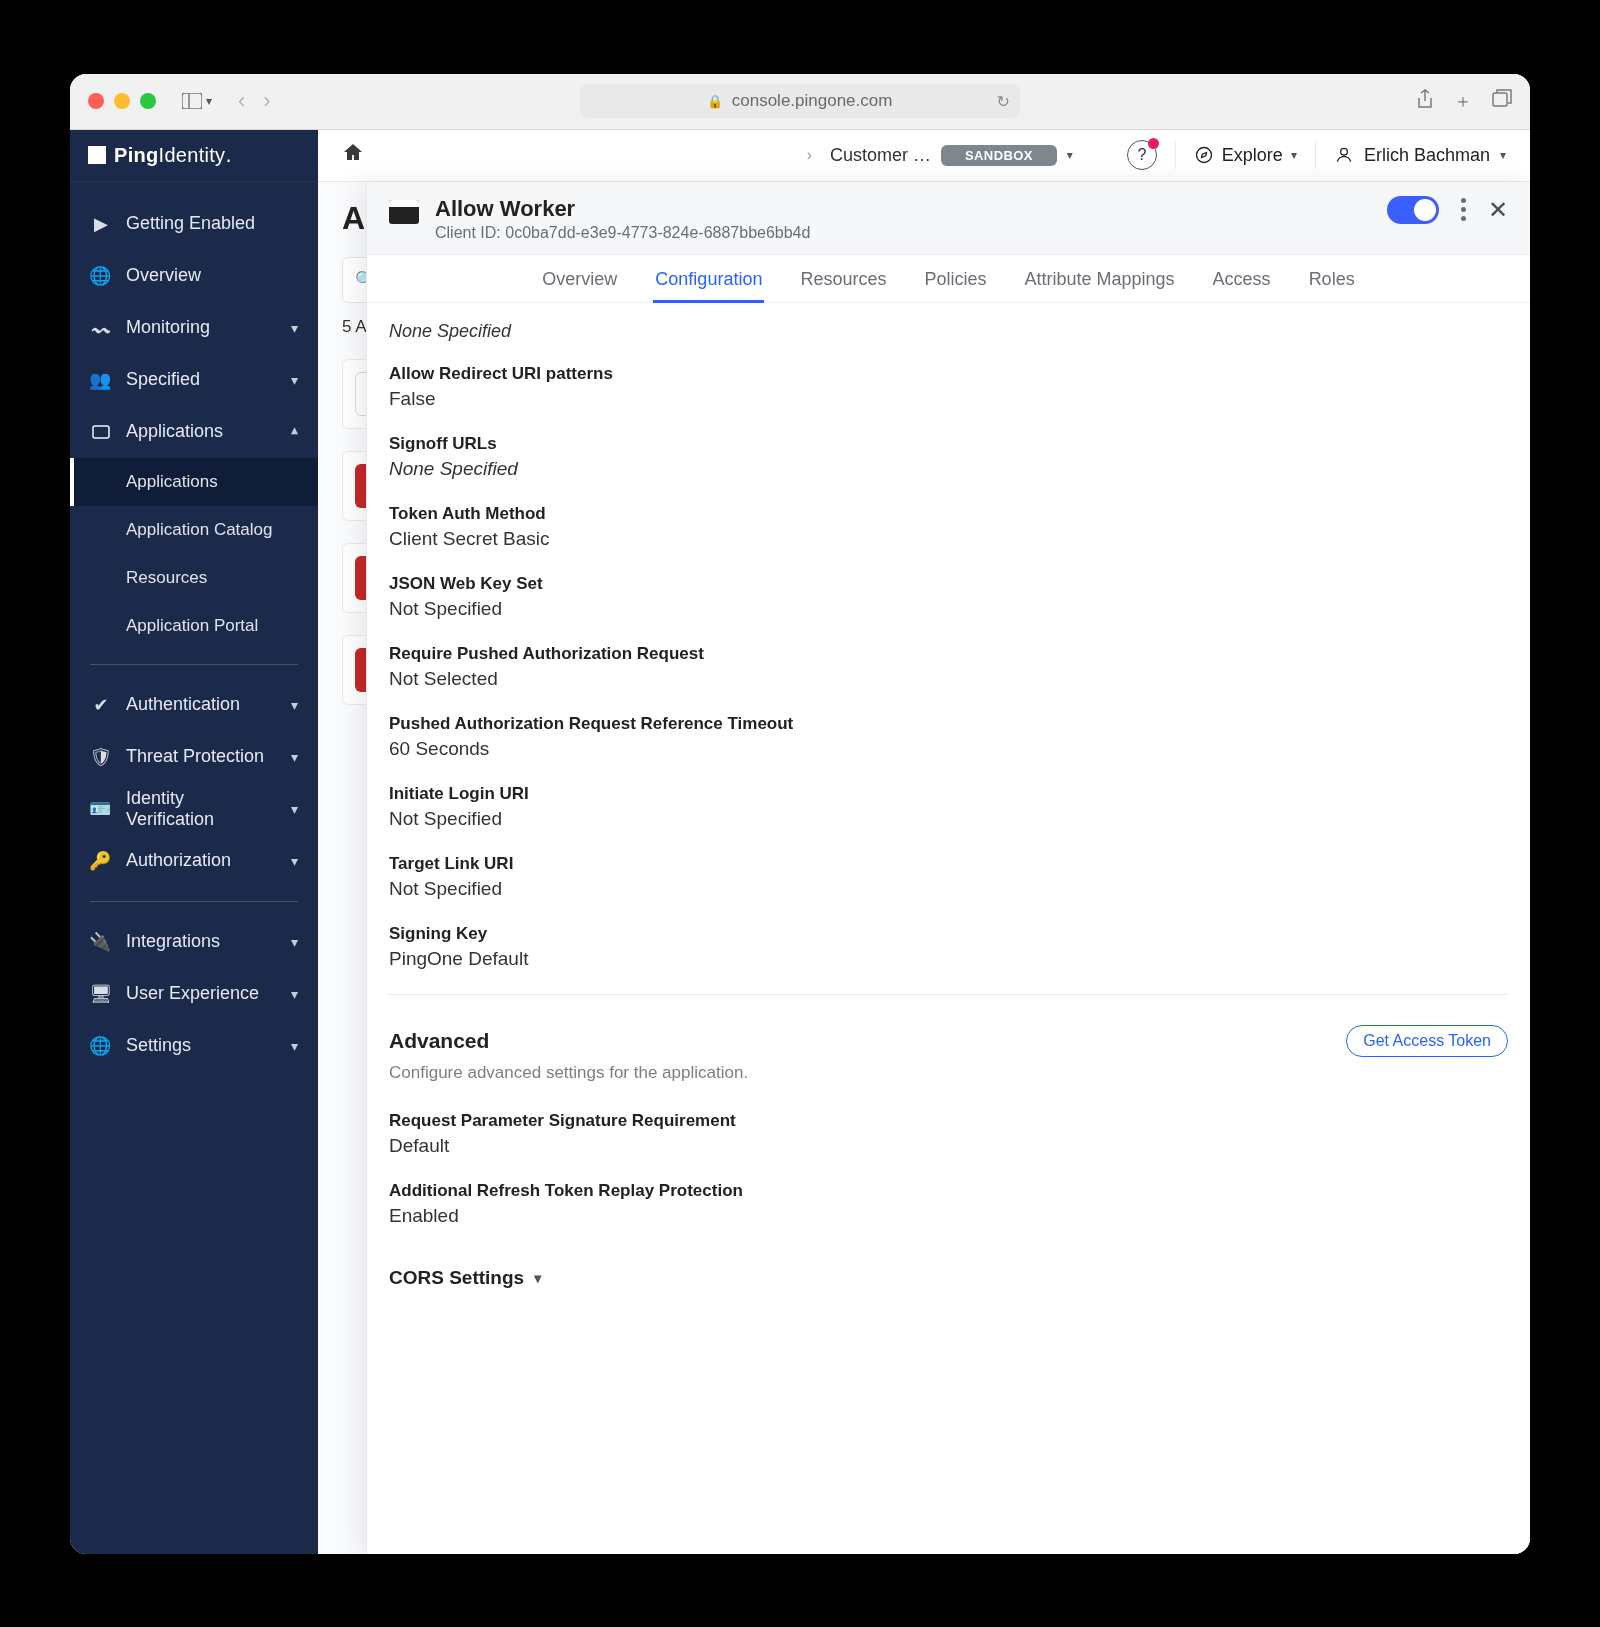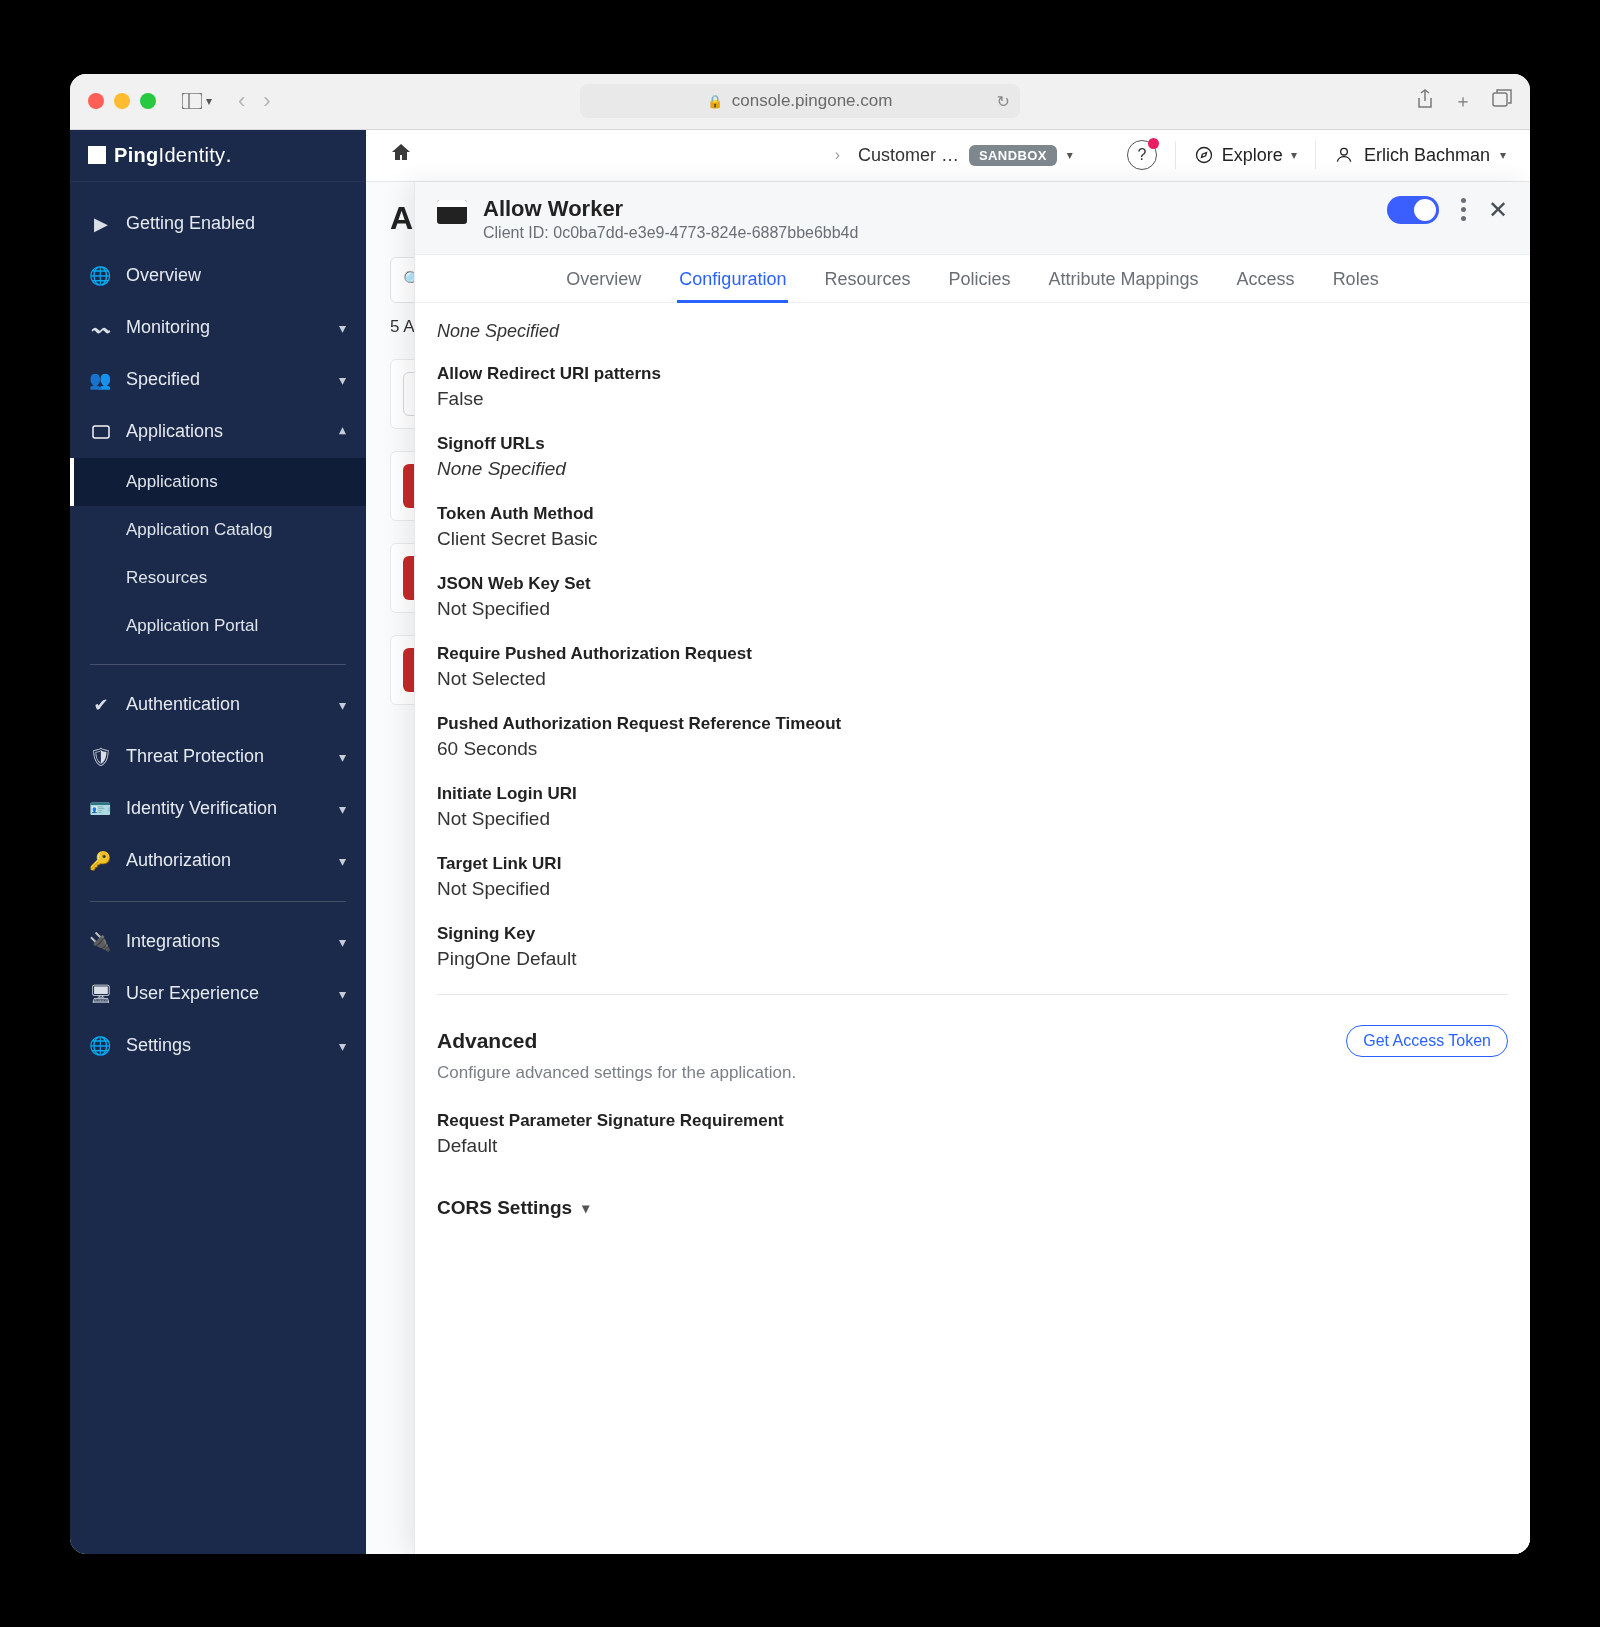--- a/index.html
+++ b/index.html
@@ -37,21 +37,21 @@
     background: #e9e9e9; border-radius: 8px;
     display: flex; align-items: center; justify-content: center;
     color: #6a6a6a; font-size: 17px; gap: 8px;
   }
   .addr .lock { font-size: 13px; color:#8a8a8a; }
   .addr .refresh { position:absolute; right:10px; color:#8a8a8a; font-size:16px;}
   .chrome-right { margin-left:auto; display:flex; gap:20px; color:#7a7a7a; font-size:18px;}
   
   .app { flex:1; display:flex; overflow:hidden; }
   .sidebar {
-    width: 296px; background:#1b2a4a; color:#fff; display:flex; flex-direction:column;
+    width: 248px; background:#1b2a4a; color:#fff; display:flex; flex-direction:column;
     flex-shrink:0;
   }
   .brand {
     height:52px; display:flex; align-items:center; padding:0 18px; gap:8px;
     border-bottom:1px solid rgba(255,255,255,.05);
   }
   .brand-logo { width:18px; height:18px; background:#fff; }
   .brand-text { font-size:20px; letter-spacing:.3px; }
   .brand-text b { font-weight:700; }
   .brand-text span { font-weight:300; }
@@ -75,21 +75,21 @@
   .topbar {
     height:52px; border-bottom:1px solid #e6e8ec; display:flex; align-items:center;
     padding:0 24px; gap:18px; font-size:18px; color:#333;
   }
   .home-icon { color:#3a3a3a; font-size:22px; }
   .topbar .spacer { flex:1; }
   .crumb-sep { color:#9aa0a6; font-size:16px; }
   .crumb { display:flex; align-items:center; gap:10px; }
   .badge-sandbox {
     background:#7e868e; color:#fff; font-size:13px; font-weight:600;
-    padding:3px 10px; border-radius:6px; letter-spacing:.4px;
+    padding:3px 24px; border-radius:6px; letter-spacing:.4px;
   }
   .caret-down { font-size:12px; color:#555; }
   .help {
     width:30px; height:30px; border:1.5px solid #555; border-radius:50%;
     display:flex; align-items:center; justify-content:center; font-size:16px; position:relative;
   }
   .help-dot { position:absolute; top:-3px; right:-3px; width:11px; height:11px; background:#e91e63; border-radius:50%; }
   .vsep { width:1px; height:28px; background:#e6e8ec; }
   .tb-btn { display:flex; align-items:center; gap:8px; color:#222; }
   .tb-btn svg { width:20px; height:20px; }
@@ -417,20 +417,24 @@
           <div class="adv-head">
             <div class="adv-title">Advanced</div>
             <button class="pill-btn">Get Access Token</button>
           </div>
           <div class="adv-sub">Configure advanced settings for the application.</div>
 
           <div class="field">
             <div class="label">Request Parameter Signature Requirement</div>
             <div class="value">Default</div>
           </div>
+          <div class="field">
+            <div class="label">Additional Refresh Token Replay Protection</div>
+            <div class="value">Enabled</div>
+          </div>
 
           <div class="cors">
             <span>CORS Settings</span>
             <span class="caret-down">▾</span>
           </div>
         </div>
       </div>
 
     </div>
   </div>

